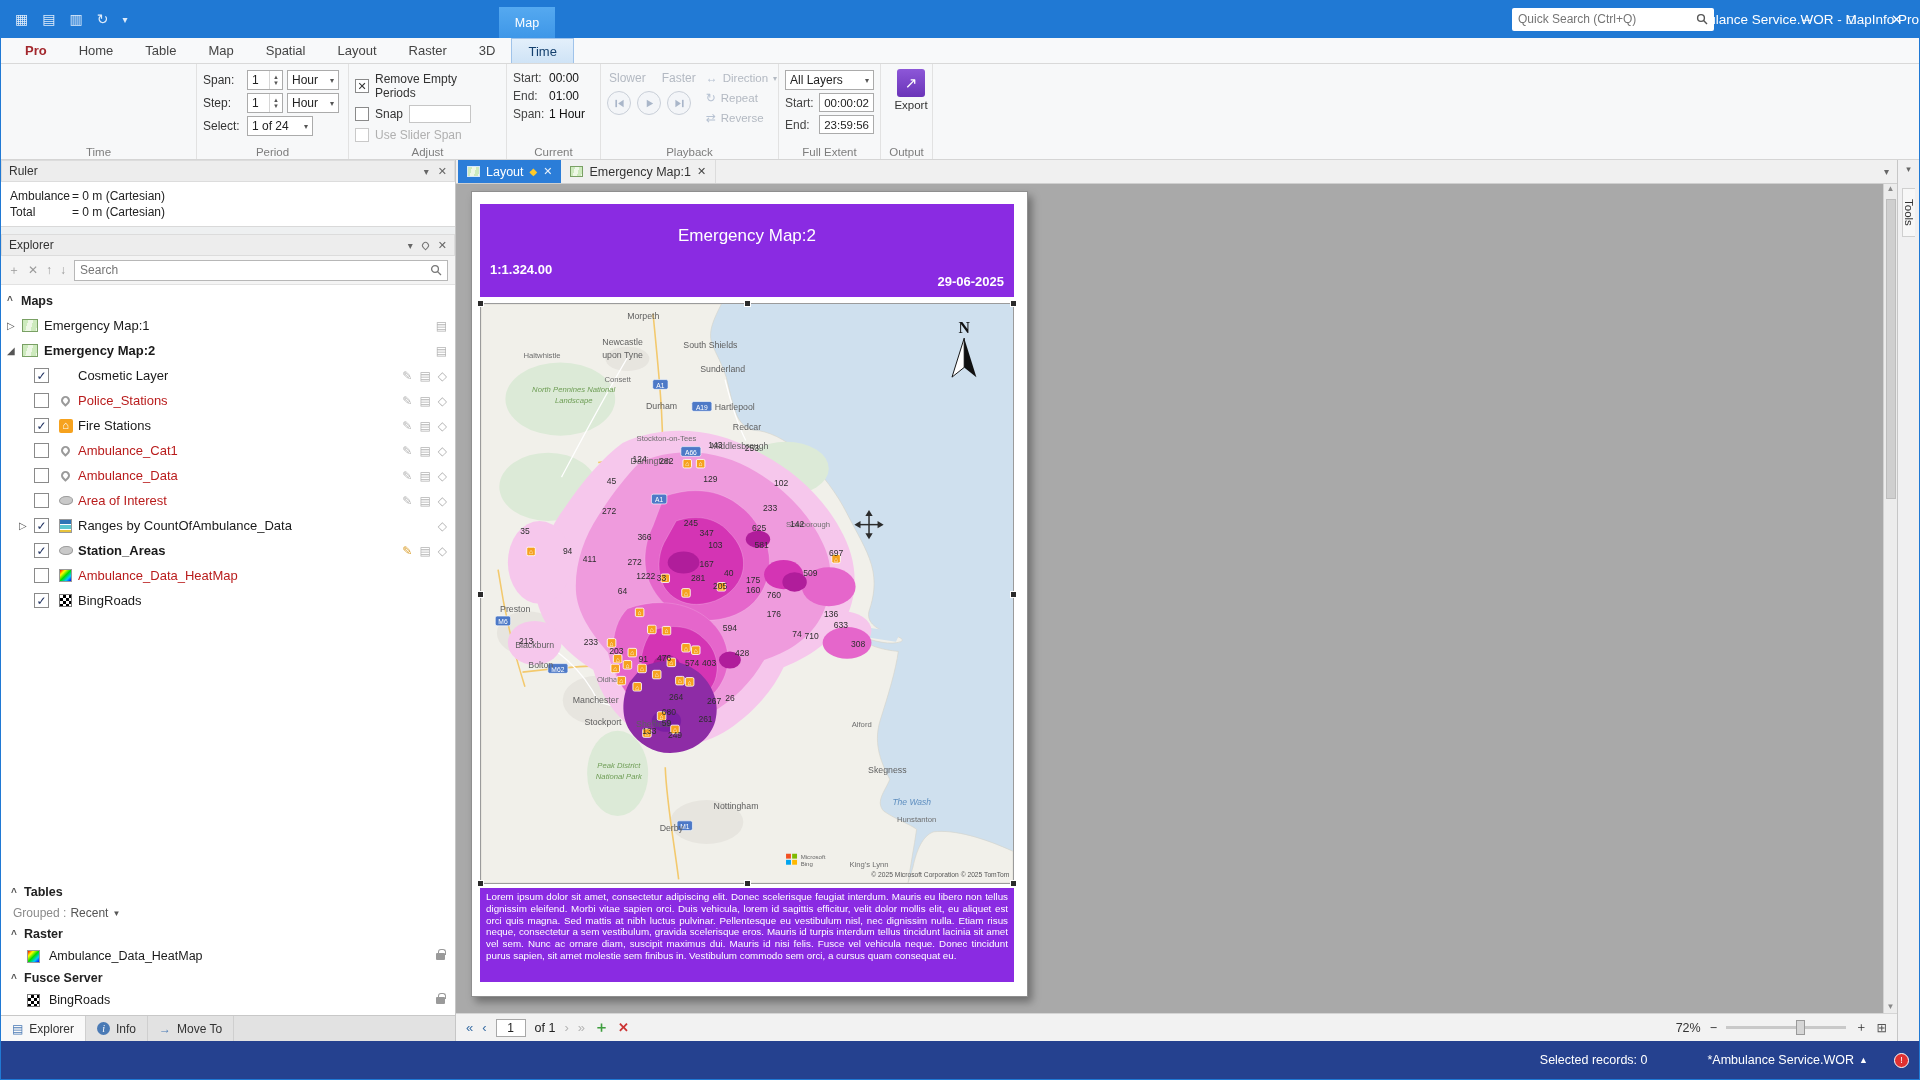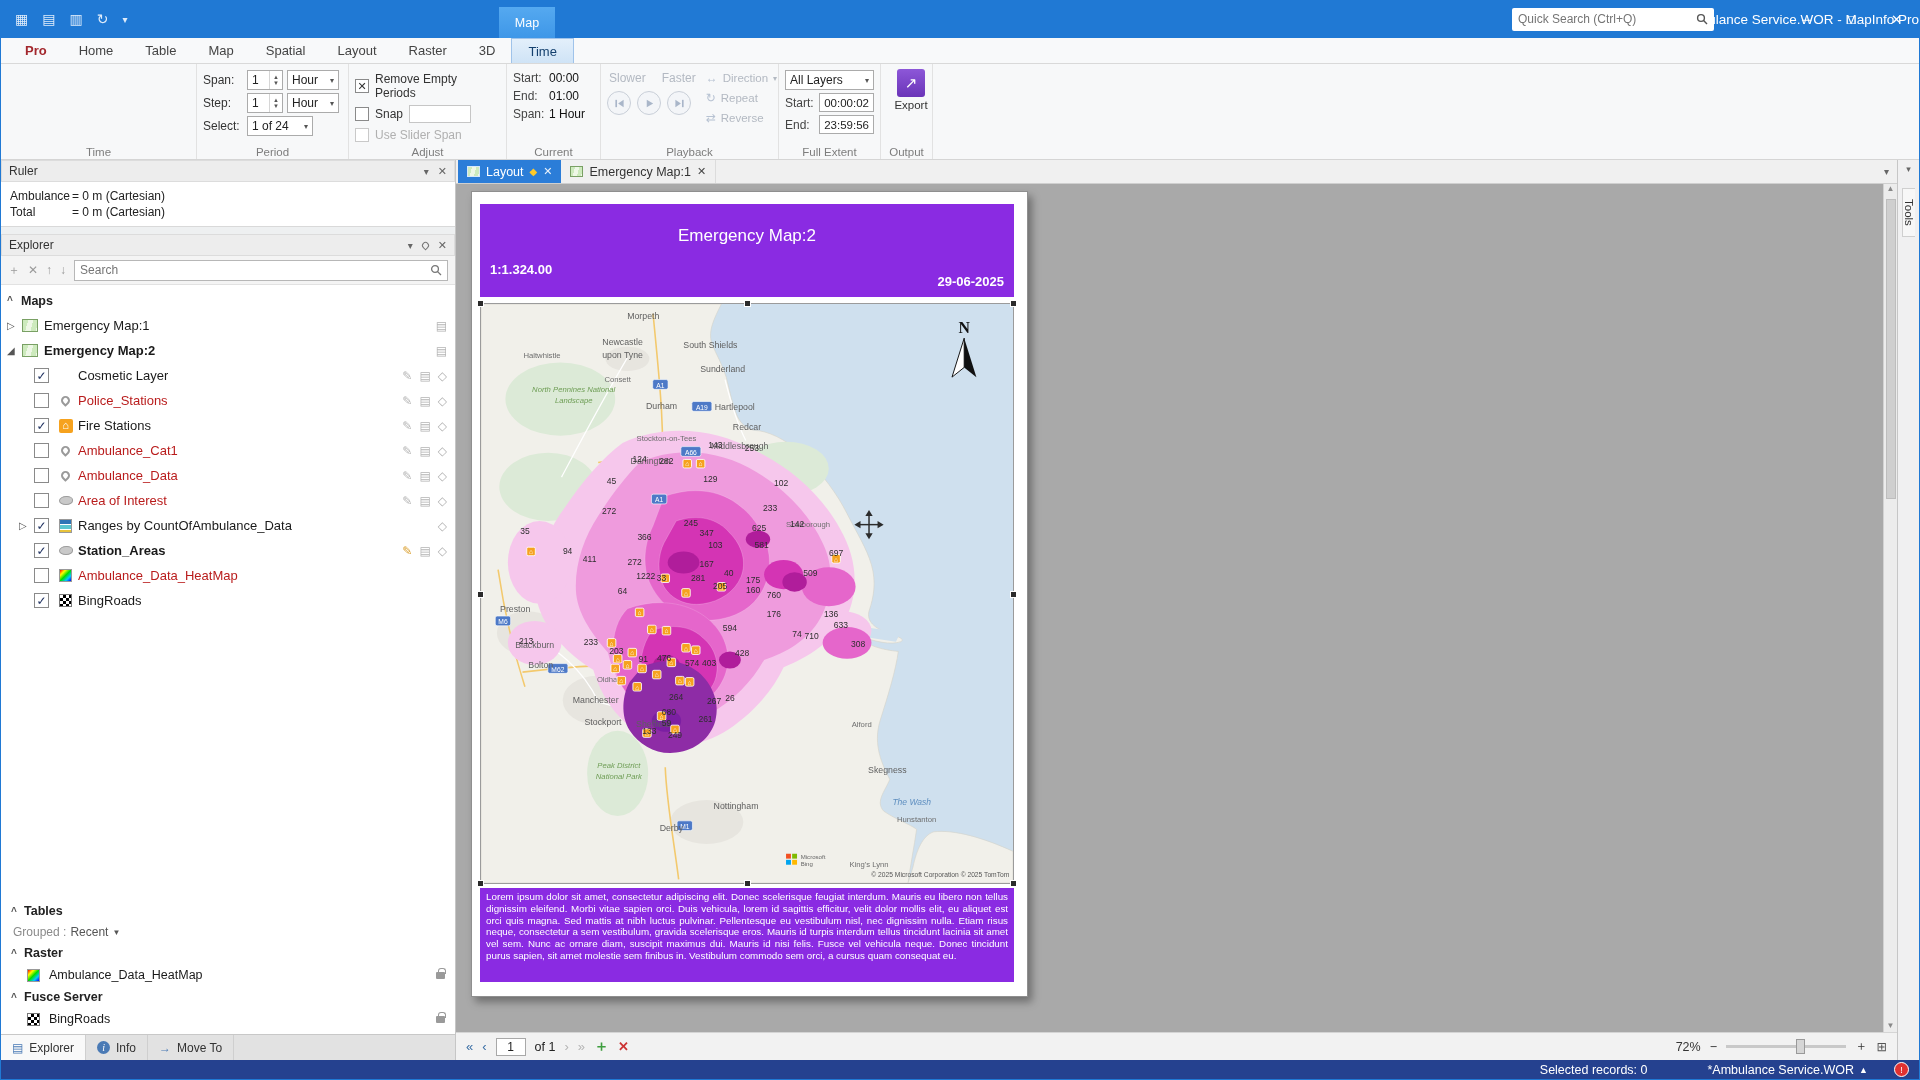--- a/index.html
+++ b/index.html
@@ -148,21 +148,21 @@
 #zoom-cluster{margin-left:auto;display:flex;align-items:center;gap:9px;color:#333}
 #zslider{width:120px;height:3px;background:#c9c9c9;position:relative}
 #zthumb{position:absolute;left:58%;top:-6px;width:9px;height:15px;background:#d6d6d6;border:1px solid #9a9a9a}
 
 
 #rstrip{width:22px;background:#f0f0f1;border-left:1px solid #c6c6c6;display:flex;flex-direction:column;align-items:center;font-size:9px;color:#666}
 #tools-tab{writing-mode:vertical-rl;padding:10px 0;border:1px solid #cfcfcf;border-right:none;background:#f7f7f7;font-size:11.5px;color:#333;margin-top:14px}
 #rstrip .rar{margin-top:4px}
 
 
-#statusbar{height:19px;background:#25418f;color:#fff;display:flex;align-items:center;font-size:12.5px;padding:4px 10px;flex:0 0 auto}
+#statusbar{height:38px;background:#25418f;color:#fff;display:flex;align-items:center;font-size:12.5px;padding:4px 10px;flex:0 0 auto}
 #statusbar .sp{flex:1}
 #sb-records{margin-right:60px}
 #sb-ws{display:flex;align-items:center;gap:5px}
 #sb-badge{width:15px;height:15px;border-radius:50%;background:#e03131;border:1px solid #fff;margin-left:26px;display:flex;align-items:center;justify-content:center;font-size:9px;color:#fff}
 .upar{font-size:9px}
 </style>
 </head>
 <body>
 
 <div id="app">

